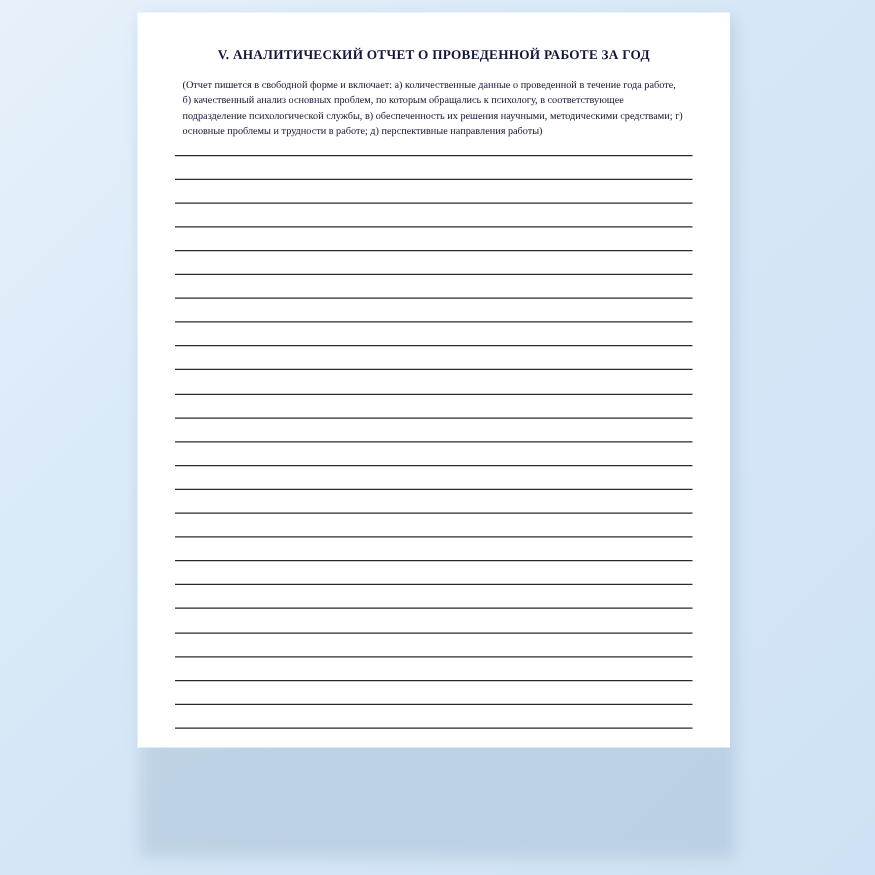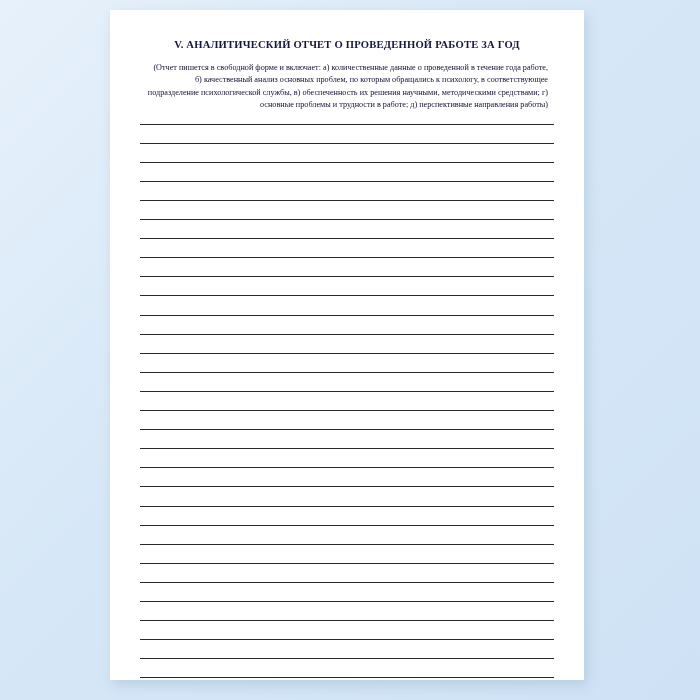--- a/index.html
+++ b/index.html
@@ -31,37 +31,37 @@
     height: 672px;
     background: rgba(90, 120, 150, 0.18);
     filter: blur(6px);
     border-radius: 2px;
   }
   .page {
     position: absolute;
     left: 110px;
     top: 10px;
     width: 474px;
-    height: 670px;
+    height: 588px;
     background: #ffffff;
     box-sizing: border-box;
     padding: 22px 30px 10px 30px;
     overflow: hidden;
   }
   .doc-title {
     text-align: center;
     font-size: 10.6px;
     font-weight: bold;
     letter-spacing: 0.2px;
     color: #15173a;
     margin: 6px 0 10px 0;
     line-height: 1.3;
   }
   .doc-note {
-    text-align: right;
+    text-align: left;
     font-size: 8.2px;
     color: #111230;
     line-height: 1.52;
     margin: 0 6px 12px 6px;
   }
   .lines {
     margin-top: 6px;
   }
   .rule-line {
     height: 18.1px;

